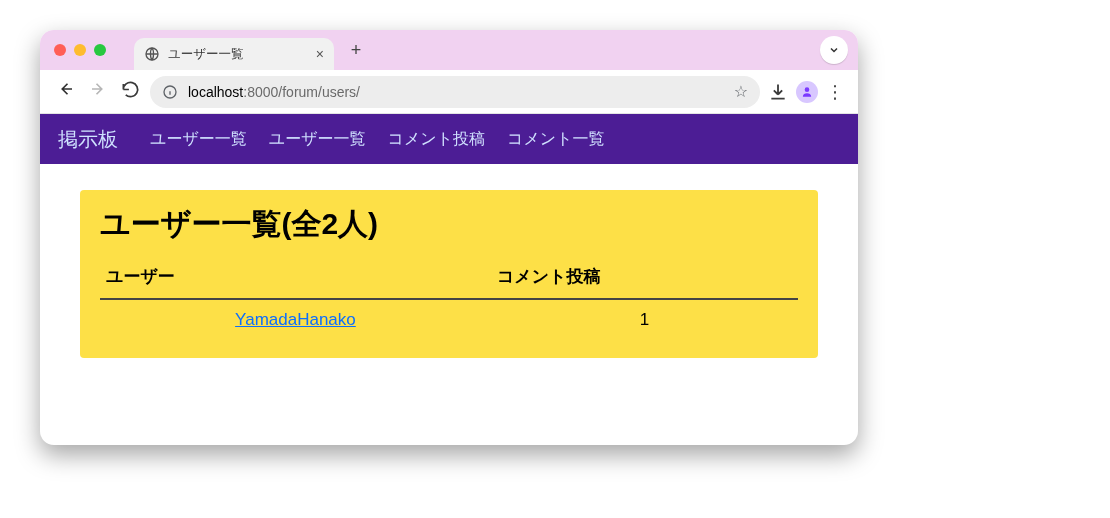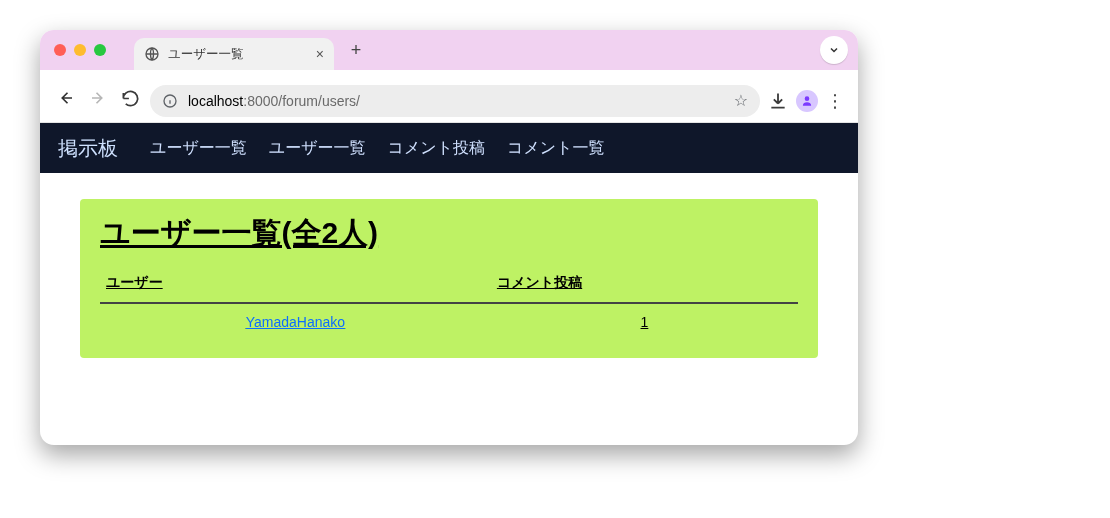--- a/index.html
+++ b/index.html
@@ -52,21 +52,20 @@
     margin-right:10px; align-self:center; font-size:12px; color:#333; cursor:pointer;
     box-shadow:0 1px 1px rgba(0,0,0,.15);
   }
 
   
   .toolbar{
     height:44px; background:#ffffff;
     display:flex; align-items:center; gap:8px;
     padding:0 14px;
     border-bottom:1px solid #e4e4e4;
-    margin-top:9px;
   }
   .navbtn{ width:24px;text-align:center;font-size:18px;color:#303030;cursor:pointer;}
   .navbtn.disabled{color:#b6b6b6; cursor:default;}
   .reload svg{width:19px;height:19px;stroke:#3a3a3a;}
   .omnibox{
     flex:1; height:32px; background:#ededed;
     border-radius:16px; display:flex; align-items:center;
     padding:0 12px; gap:10px; font-size:14px; color:#000;
   }
   .omnibox .siteicon{color:#5f6368; display:flex; align-items:center;}
@@ -74,39 +73,38 @@
   .omnibox .url { flex:1; white-space:nowrap; overflow:hidden; }
   .omnibox .url .dim{ color:#6a6a6a; }
   .omnibox .star{color:#5f6368; font-size:16px;}
   .tb-icon{width:20px;height:20px;color:#3c3c3c; cursor:pointer;}
   .profile{width:22px;height:22px;border-radius:50%;background:#d8c7ff;display:flex;align-items:center;justify-content:center;}
   .profile svg{width:14px;height:14px;fill:#7b39ff;}
   .kebab{font-size:18px;color:#3c3c3c;cursor:pointer;}
 
   
   .app-nav{
-    background:#0f172a; color:#fff;
+    background:#4c1d95; color:#fff;
     height:50px; display:flex; align-items:center;
     padding:0 18px; gap:22px;
     font-size:16px;
   }
   .app-nav .brand{font-size:20px; color:#cfe2ff; margin-right:10px;}
   .app-nav .navitem{color:#d0e1ff; cursor:pointer;}
 
   .page{
     padding:26px 40px 30px 40px;
     background:#fff;
   }
   .panel{
-    background:#bef264; border-radius:4px;
+    background:#fde047; border-radius:4px;
     padding:14px 20px 18px 20px;
-    text-decoration:underline;
   }
   .panel h1{ margin:0 0 10px 0; font-size:30px; font-weight:600; }
-  table{ width:100%; border-collapse:collapse; font-size:14px;}
+  table{ width:100%; border-collapse:collapse; font-size:17px;}
   thead th{ text-align:left; font-weight:700; padding:10px 6px; border-bottom:2px solid #444; }
   tbody td{ padding:10px 6px; border-bottom:1px solid #bbb;text-align:center; }
   tbody tr:last-child td{ border-bottom:none;}
   a.userlink{ color:#0d6efd; text-decoration:underline;}
   .highlight-row{
     outline:3px dashed #f0a020; outline-offset:-2px;
   }
 </style>
 </head>
 <body>

